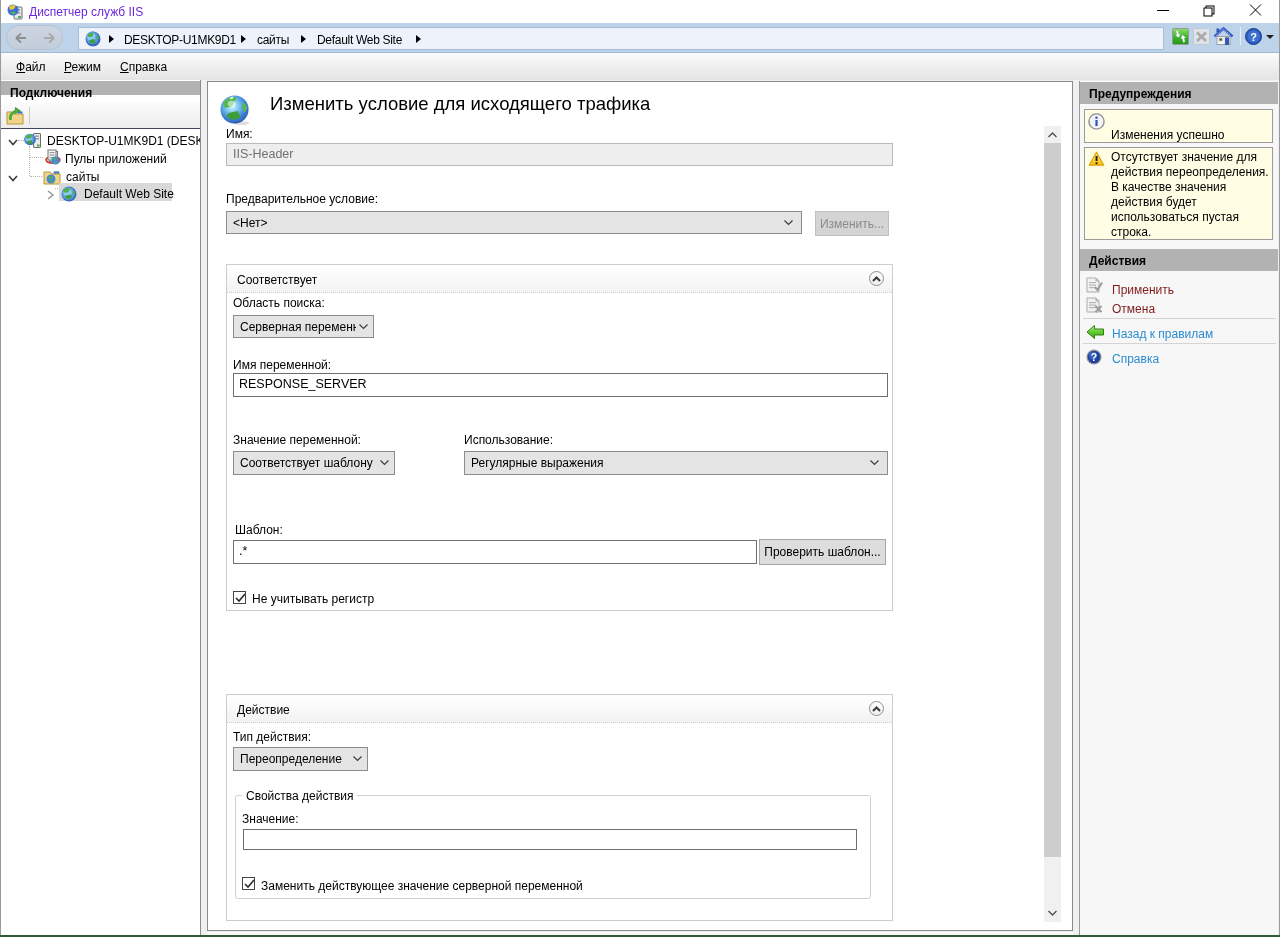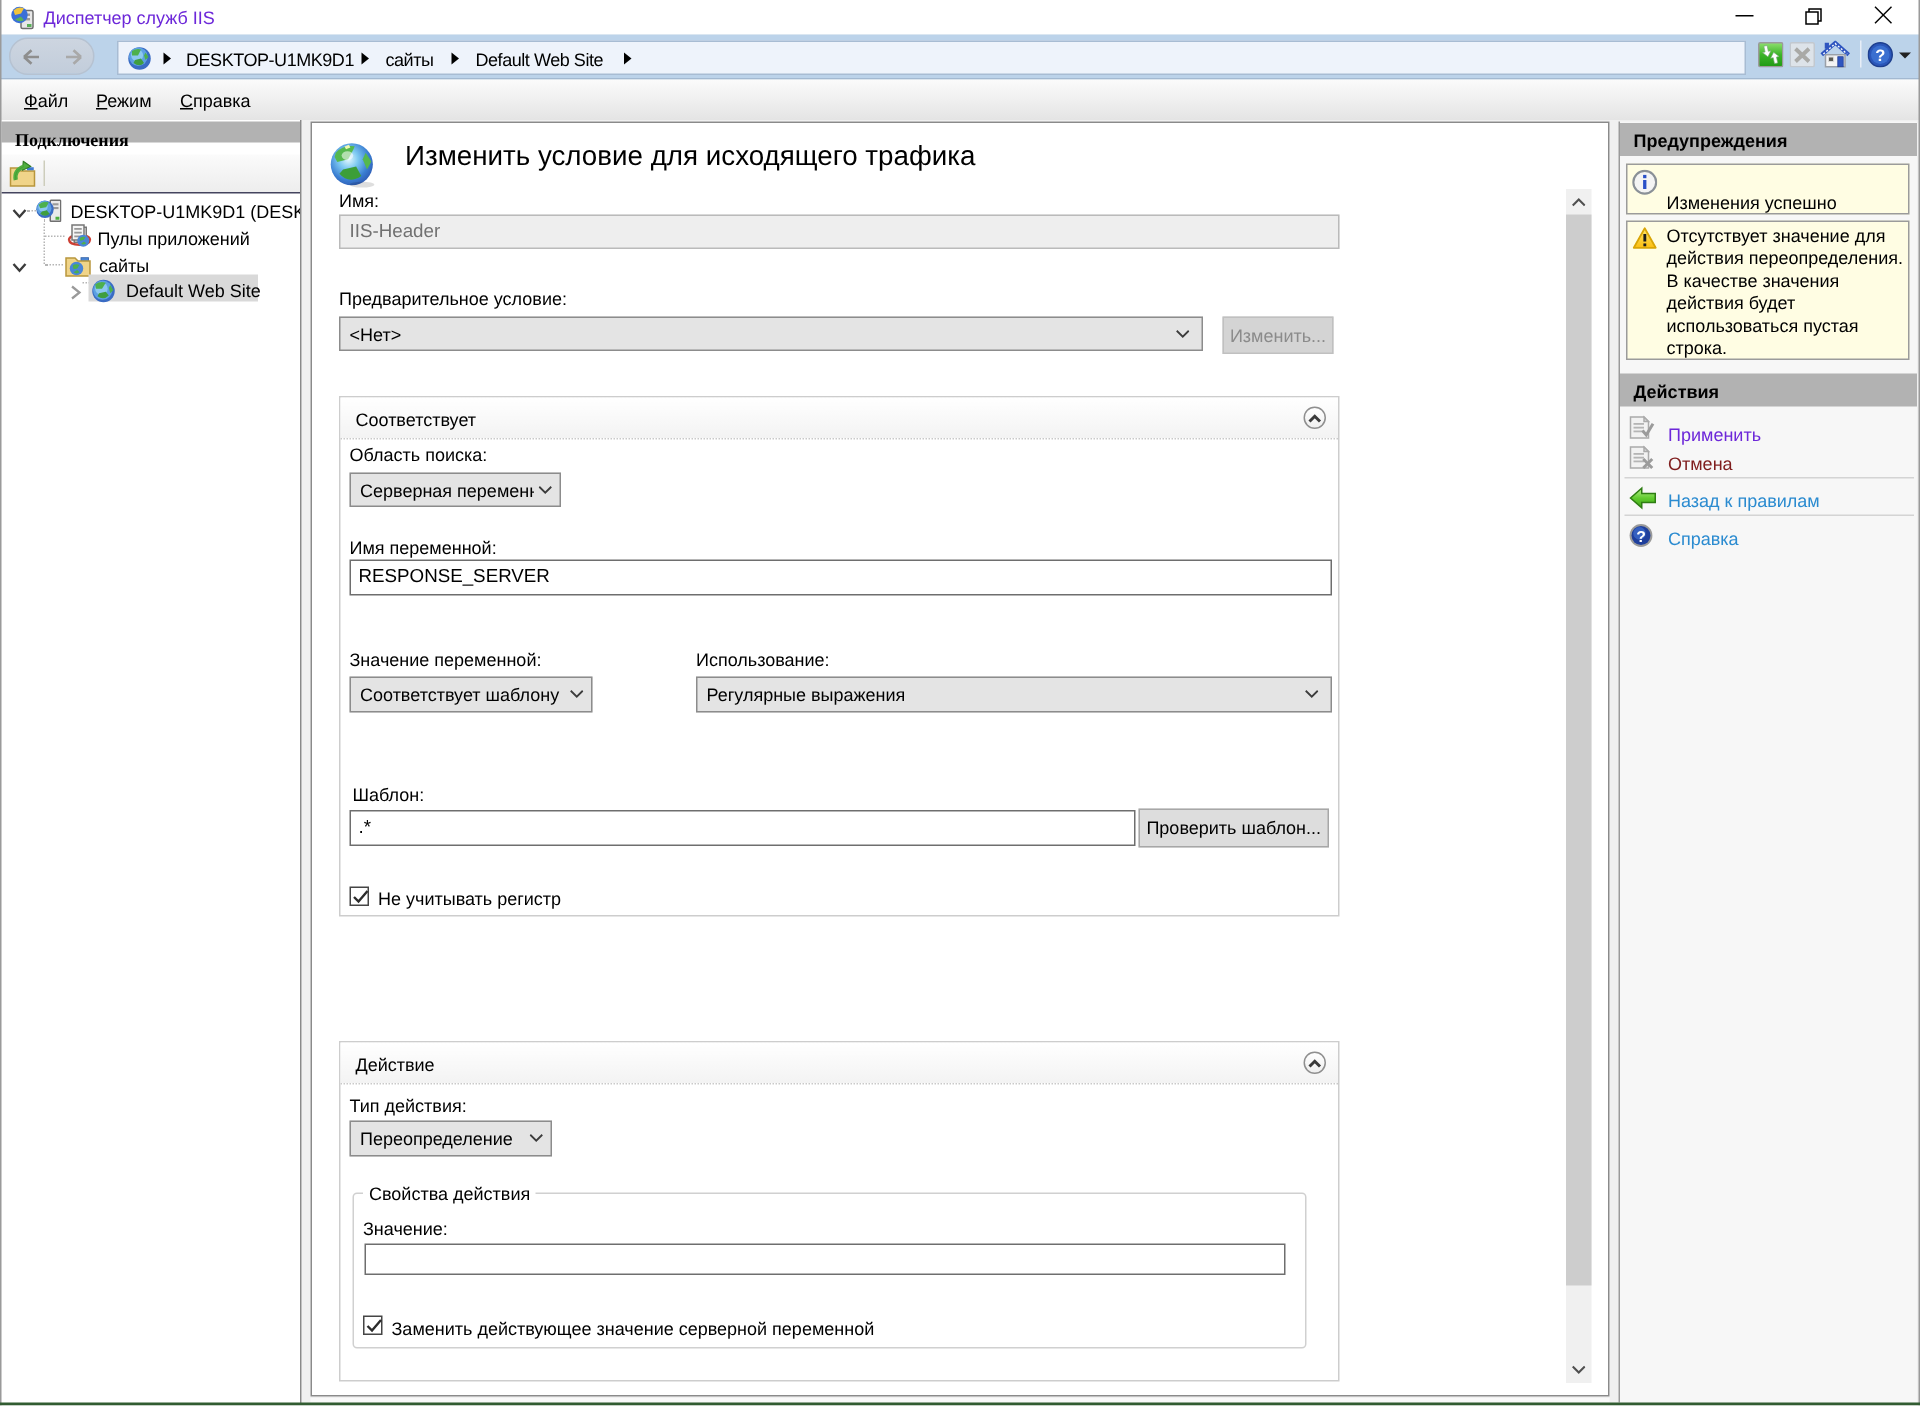--- a/index.html
+++ b/index.html
@@ -10,21 +10,21 @@
 #titletext { left:29px; top:5px; font-size:12px; color:#6d28d9; }
 #bluebar { left:0; top:23px; width:1280px; height:30px; background:#bcd3ea; border-bottom:1px solid #a3b9d1; }
 #pill { left:6px; top:2px; width:57px; height:25px; border-radius:13px; background:linear-gradient(#cdd5e0,#c2cddb); border:1px solid #b6c2d1; }
 #addrbar { left:78px; top:4px; width:1086px; height:23px; background:#eef3fb; border:1px solid #a8bcd3; }
 .crumbtri { width:0; height:0; border-left:5px solid #000; border-top:4px solid transparent; border-bottom:4px solid transparent; top:7px; }
 .crumbtxt { top:5px; font-size:12px; white-space:nowrap; letter-spacing:-0.3px; }
 #menubar { left:0; top:53px; width:1280px; height:27px; background:linear-gradient(#fbfbfb,#e4e4e4); }
 .menuitem { top:7px; font-size:12px; }
 .hdrbar { background:#b2b2b2; color:#000; font-weight:bold; font-size:12px; }
 #leftpanel { left:1px; top:80px; width:200px; height:856px; background:#ffffff; border-right:1px solid #8a8a8a; }
-#lp-head { left:0; top:1px; width:199px; height:14px; padding:5px 0 0 9px;font-family:Liberation Serif, serif; }
+#lp-head { left:0; top:1px; width:199px; height:14px; padding:5px 0 0 9px; }
 #lp-tools { left:0; top:23px; width:199px; height:26px; background:linear-gradient(#fbfbfb,#ededed); border-bottom:1px solid #44445e; }
 #mainframe { left:207px; top:81px; width:866px; height:850px; background:#ffffff; border:1px solid #8a8a8a; }
 #rightpanel { left:1079px; top:81px; width:199px; height:854px; background:#f7f7f7; border-left:1px solid #9a9a9a; }
 .label { font-size:12px; color:#000; white-space:nowrap; }
 .tinput { background:#ffffff; border:1px solid #6e6e6e; font-size:12.5px; padding:3px 0 0 5px; color:#000; }
 .combo { background:#e4e4e4; border:1px solid #8c8c8c; font-size:12px; padding-top:4px; padding-left:6px; white-space:nowrap; }
 .combochev { position:absolute; top:8px; width:9px; height:6px; }
 .grpbox { border:1px solid #cdcdcd; background:#ffffff; }
 .grphead { height:28px; background:linear-gradient(#ffffff,#f3f3f3); border-bottom:1px dotted #c9c9c9; }
 .chevcircle { position:absolute; width:15px; height:15px; border-radius:50%; border:1px solid #8f8f8f; background:linear-gradient(#ffffff,#efefef); }
@@ -337,21 +337,21 @@
   <div class="abs hdrbar" style="left:0;top:168px;width:198px;height:22px;padding:5px 0 0 9px">Действия</div>
 
   <svg class="abs" style="left:6px;top:196px" width="18" height="17" viewBox="0 0 18 17">
     <path d="M1 1 L10 1 L13 4 L13 15 L1 15 Z" fill="#f2f2f2" stroke="#ababab"></path>
     <path d="M10 1 L10 4 L13 4 Z" fill="#dcdcdc" stroke="#ababab"></path>
     <rect x="3" y="5" width="7" height="1.2" fill="#b5b5b5"></rect>
     <rect x="3" y="7.5" width="7" height="1.2" fill="#b5b5b5"></rect>
     <rect x="3" y="10" width="7" height="1.2" fill="#b5b5b5"></rect>
     <path d="M9 10 L11.5 13 L16 5.5" fill="none" stroke="#9b9b9b" stroke-width="2"></path>
   </svg>
-  <div class="abs actlink" style="left:32px;top:202px;color:#6d28d9">Применить</div>
+  <div class="abs actlink" style="left:32px;top:202px;color:#7f1d1d">Применить</div>
 
   <svg class="abs" style="left:6px;top:216px" width="18" height="17" viewBox="0 0 18 17">
     <path d="M1 1 L10 1 L13 4 L13 15 L1 15 Z" fill="#f2f2f2" stroke="#ababab"></path>
     <path d="M10 1 L10 4 L13 4 Z" fill="#dcdcdc" stroke="#ababab"></path>
     <rect x="3" y="5" width="7" height="1.2" fill="#b5b5b5"></rect>
     <rect x="3" y="7.5" width="7" height="1.2" fill="#b5b5b5"></rect>
     <rect x="3" y="10" width="7" height="1.2" fill="#b5b5b5"></rect>
     <path d="M9.5 9 L15.5 15 M15.5 9 L9.5 15" fill="none" stroke="#9b9b9b" stroke-width="2"></path>
   </svg>
   <div class="abs actlink" style="left:32px;top:221px;color:#7f1d1d">Отмена</div>

